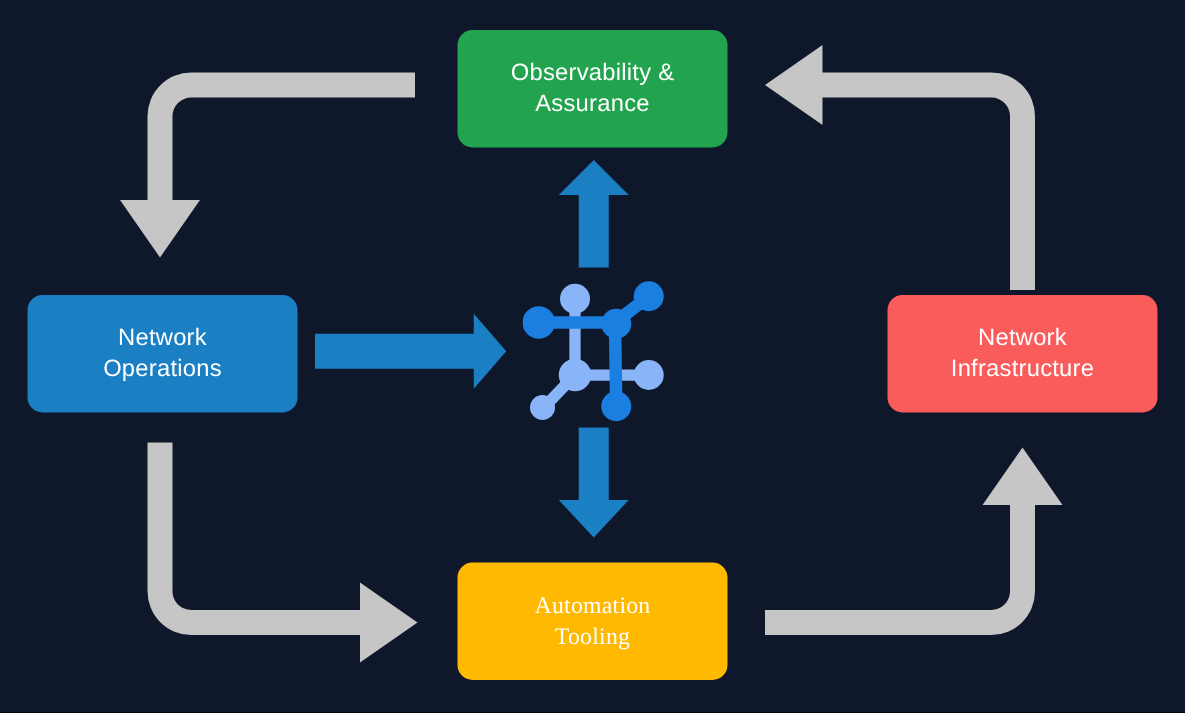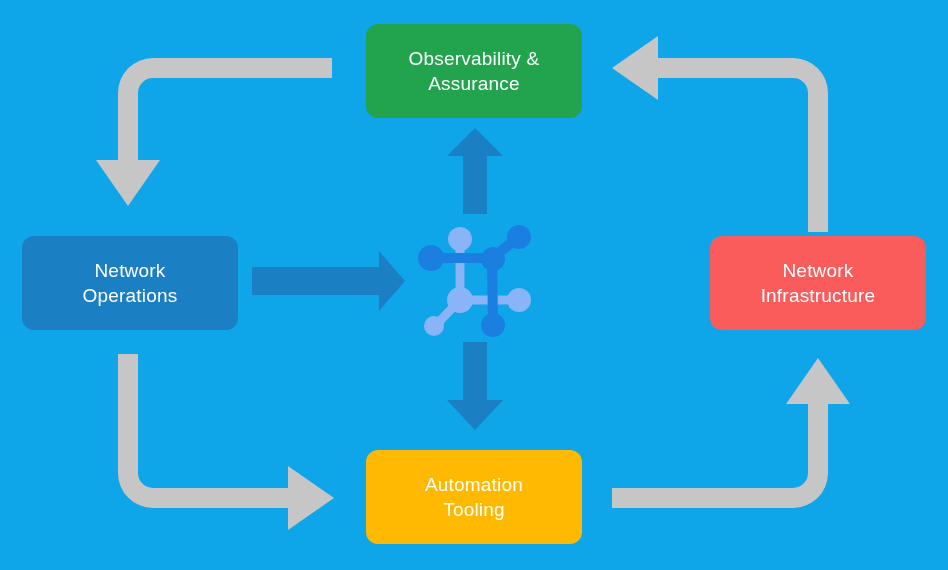--- a/index.html
+++ b/index.html
@@ -8,21 +8,21 @@
     padding: 0;
     background: #000000;
   }
   body {
     font-family: "Liberation Sans", sans-serif;
   }
   #stage {
     position: relative;
     width: 948px;
     height: 570px;
-    background: #0ea5e9;
+    background: #0f172a;
     overflow: hidden;
   }
   #svg-layer {
     position: absolute;
     left: 0;
     top: 0;
     width: 948px;
     height: 570px;
   }
   .node-box {
@@ -65,20 +65,21 @@
     width: 216px;
     height: 94px;
     background: #fa5b5b;
   }
   #box-automation {
     left: 366px;
     top: 450px;
     width: 216px;
     height: 94px;
     background: #ffb900;
+    font-family: Liberation Serif, serif;
   }
   #center-icon {
     position: absolute;
     left: 418px;
     top: 222px;
     width: 118px;
     height: 116px;
     z-index: 4;
   }
 </style>

